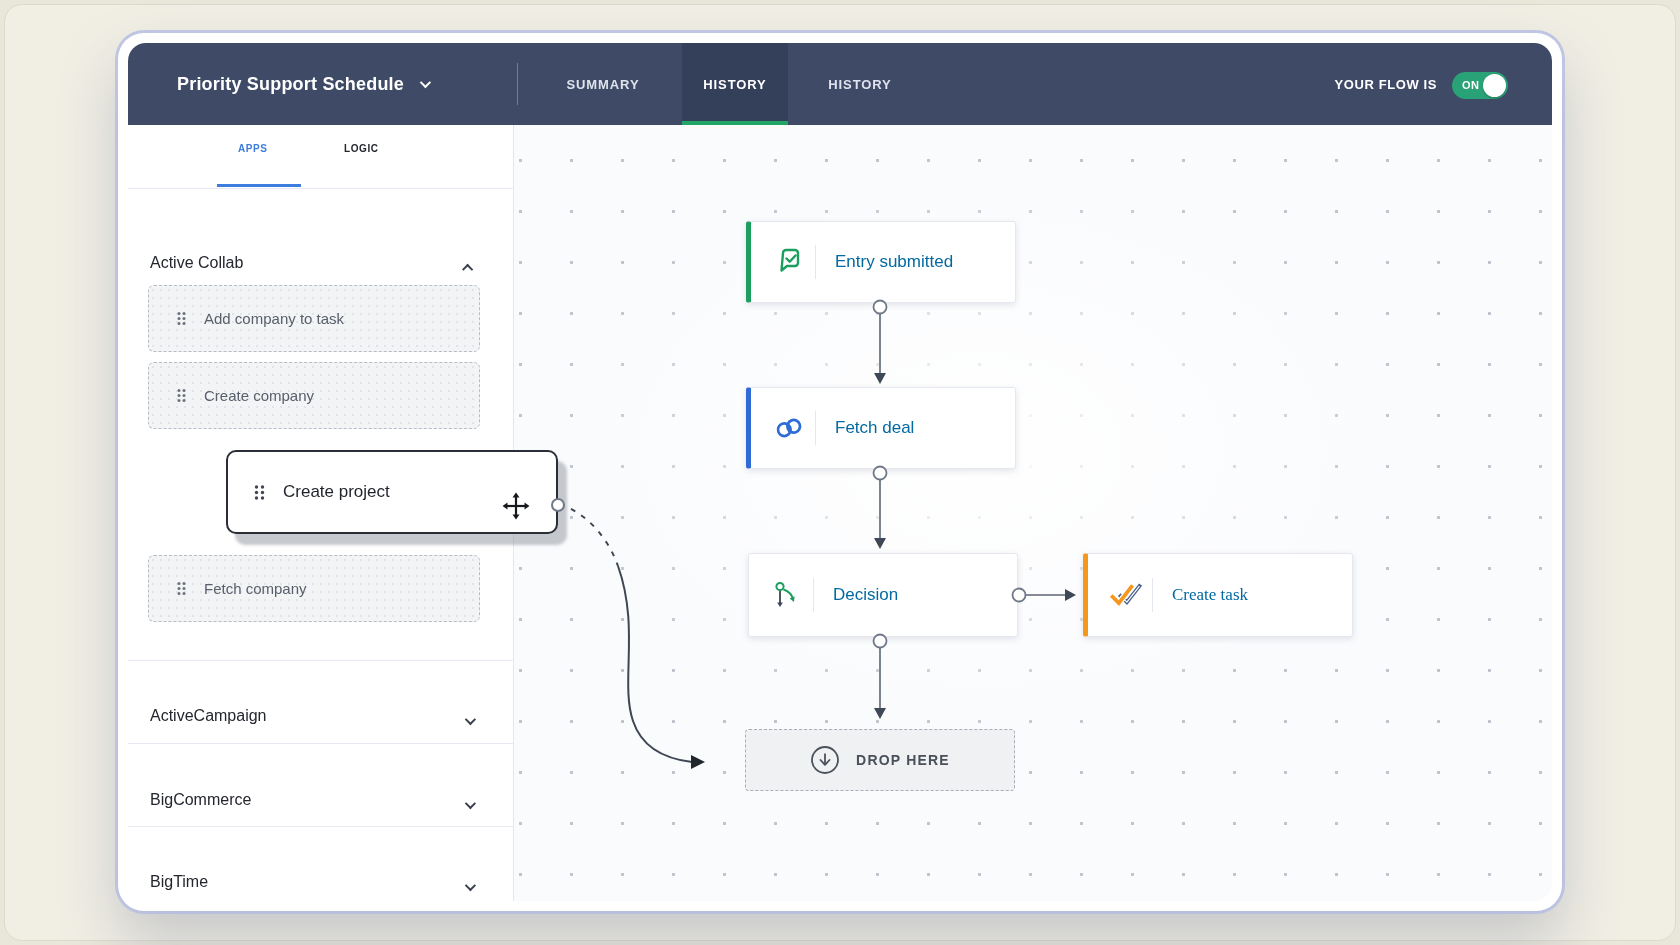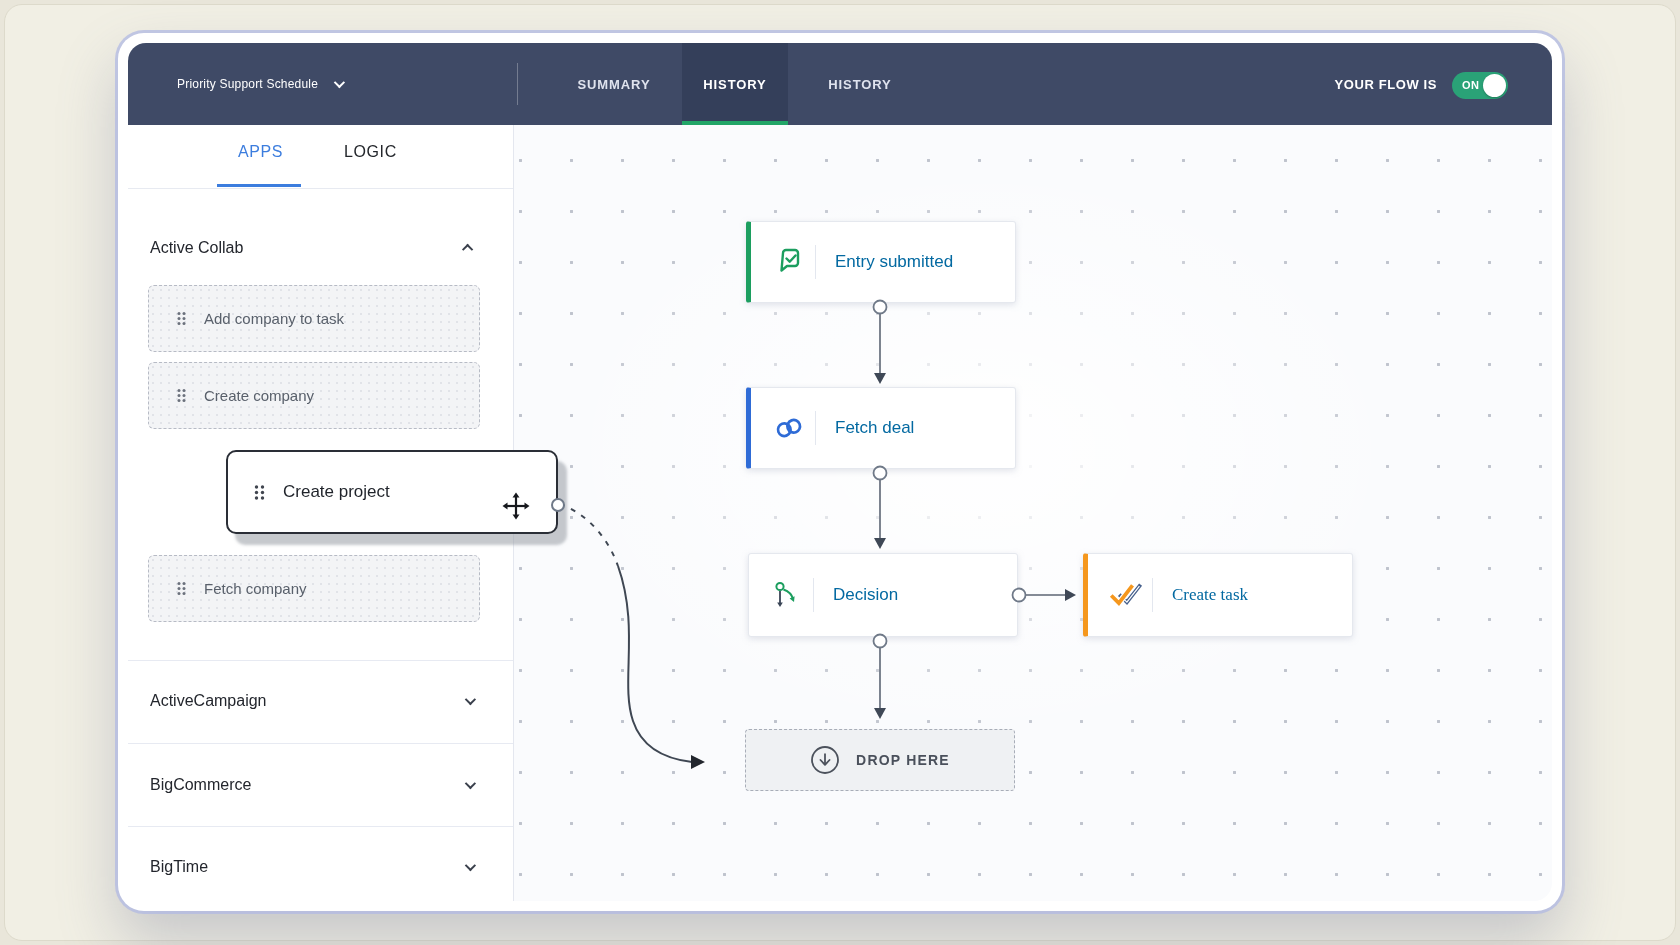--- a/index.html
+++ b/index.html
@@ -9,49 +9,49 @@
               border:1px solid #DDDACB; }
   .window { position:absolute; left:118px; top:33px; width:1444px; height:878px;
             background:#fff; border-radius:26px;
             box-shadow: 0 0 0 3px rgba(178,185,227,.75), 0 30px 60px rgba(110,115,145,.33); }
   .win-inner { position:absolute; inset:10px; border-radius:18px; overflow:hidden; background:#fff; }
 
   
   .hdr { position:absolute; left:0; top:0; width:100%; height:82px; background:#3F4A66; z-index:10; }
   .flow-title-wrap { position:absolute; left:49px; top:0; height:82px; display:flex; align-items:center;
                      gap:16px; color:#fff; cursor:pointer; }
-  .flow-title { font-size:12px; font-weight:400; letter-spacing:.2px; }
+  .flow-title { font-size:18px; font-weight:700; letter-spacing:.2px; }
   .chev { display:inline-block; width:8px; height:8px; border-right:2px solid currentColor;
           border-bottom:2px solid currentColor; transform:rotate(45deg) translateY(-2px); }
   .chev.up { transform:rotate(-135deg) translateY(-2px); }
   .hdr-divider { position:absolute; left:389px; top:20px; height:42px; width:1px; background:rgba(255,255,255,.28); }
   .nav-tab { position:absolute; top:0; height:82px; display:flex; align-items:center; justify-content:center;
              font-size:13px; font-weight:700; letter-spacing:.9px; color:#DFE3EE; cursor:pointer; }
-  .nav-summary { left:430px; width:112px; }
+  .nav-summary { left:419px; width:112px; }
   .nav-builder { left:554px; width:106px; background:#343F5A; color:#fff; }
   .nav-builder::after { content:""; position:absolute; left:0; bottom:0; width:100%; height:4px; background:#22A567; }
   .nav-history { left:672px; width:120px; }
   .flow-status { position:absolute; top:0; right:115px; height:82px; display:flex; align-items:center;
                  color:#fff; font-size:13px; font-weight:700; letter-spacing:.6px; }
   .toggle { position:absolute; left:1324px; top:29px; width:56px; height:27px; border-radius:14px;
             background:#2AA277; cursor:pointer; }
   .toggle .on-label { position:absolute; left:10px; top:7px; font-size:11px; font-weight:700; color:#fff; letter-spacing:.5px; }
   .toggle .knob { position:absolute; right:2px; top:2px; width:23px; height:23px; border-radius:50%; background:#fff;
                   box-shadow:0 1px 2px rgba(0,0,0,.25); }
 
   
   .sidebar { position:absolute; left:0; top:82px; width:386px; bottom:0; background:#fff;
              border-right:1px solid #E4E7EF; z-index:2; }
-  .side-tab { position:absolute; top:18px; font-size:16px; font-weight:400; letter-spacing:.6px; cursor:pointer; }
+  .side-tab { position:absolute; top:18px; font-size:10px; font-weight:700; letter-spacing:.6px; cursor:pointer; }
   .side-tab.apps { left:110px; color:#3C7DDE; }
   .side-tab.logic { left:216px; color:#23262B; }
   .apps-underline { position:absolute; left:89px; top:59px; width:84px; height:3px; background:#3C7DDE; }
   .side-tabs-divider { position:absolute; left:0; top:63px; width:100%; height:1px; background:#E7EAF1; }
 
-  .section-row { position:absolute; left:0; width:100%; height:48px; display:flex; align-items:center;
+  .section-row { position:absolute; left:0; width:100%; height:48px; display:flex; align-items:flex-end;
                  justify-content:space-between; padding:0 40px 0 22px; cursor:pointer;gap:7px; }
   .section-row .name { font-size:16px; color:#23262D; font-weight:500; }
   .section-row .chev { color:#3A404C; }
   .side-divider { position:absolute; left:0; width:100%; height:1px; background:#E7EAF2; }
 
   .action-item { position:absolute; left:20px; width:332px; height:67px; border:1.5px dashed #B7BBC5;
                  border-radius:6px; background-color:#F3F4F6;
                  background-image:radial-gradient(#E1E3E8 1px, transparent 1.1px);
                  background-size:8px 8px; display:flex; align-items:center; cursor:grab; }
   .action-item .handle { margin-left:28px; }

